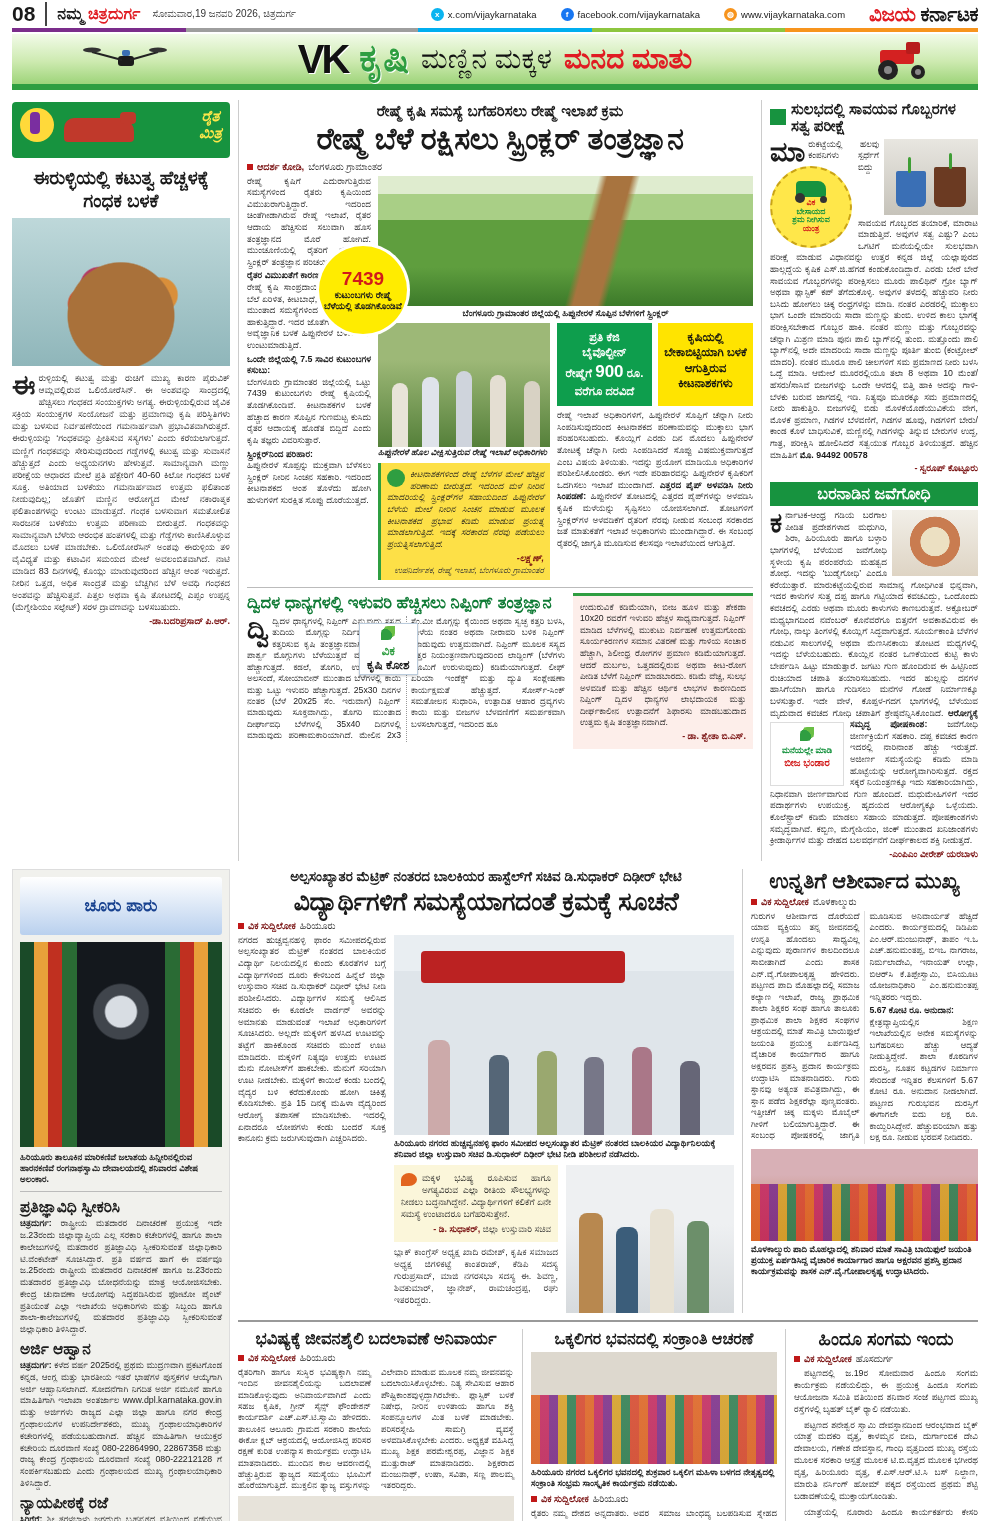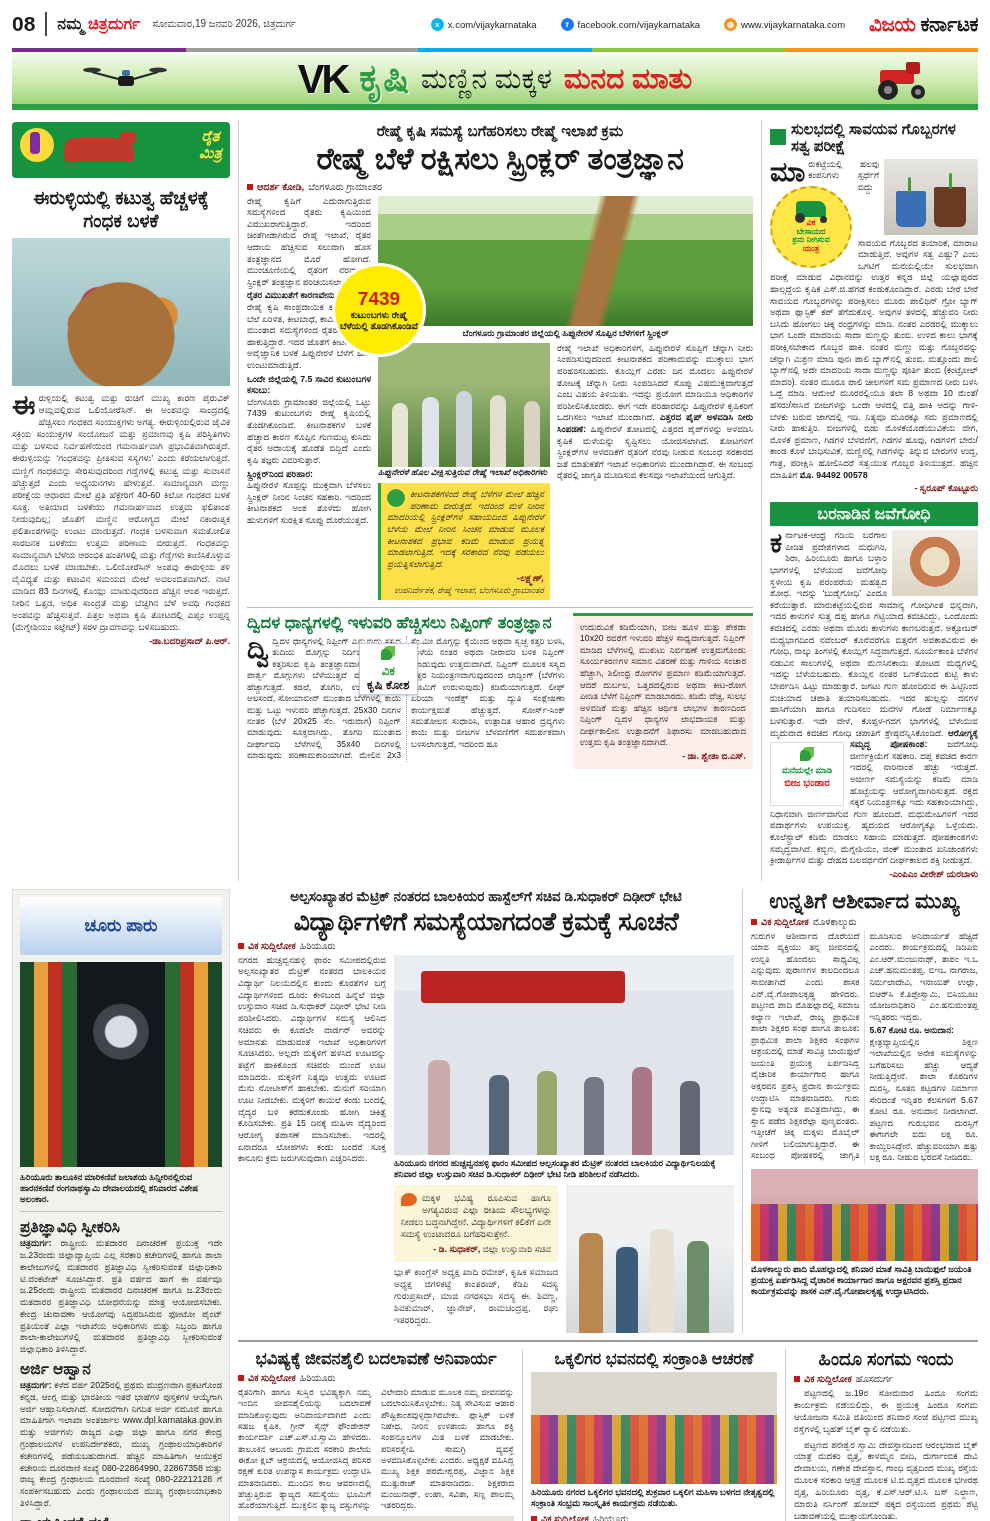--- a/index.html
+++ b/index.html
@@ -1,19 +1,19 @@
 <!DOCTYPE html>
 <html><head>
 <meta charset="utf-8">
 <style>
   html,body{margin:0;padding:0;background:#fff;}
   .page{width:990px;height:1521px;background:#fff;color:#1a1a1a;
         font-family:"Liberation Sans",sans-serif;position:relative;overflow:hidden;}
   
-  .topbar{height:48px;display:flex;align-items:center;padding:0 12px;gap:10px;}
+  .topbar{height:28px;display:flex;align-items:center;padding:0 12px;gap:10px;}
   .pageno{font-size:21px;font-weight:900;padding-right:10px;border-right:2px solid #444;}
   .edition{font-size:16px;font-weight:900;}
   .edition .red{color:#e01b22;}
   .dateline{font-size:10px;color:#333;margin-left:2px;}
   .topspace{flex:1;}
   .social{display:flex;align-items:center;gap:4px;font-size:9.5px;color:#222;margin-right:14px;}
   .cir{width:13px;height:13px;border-radius:50%;display:inline-flex;align-items:center;justify-content:center;
        color:#fff;font-size:8px;font-weight:900;}
   .cir.x{background:#0ab4f0;}
   .cir.fb{background:#1877f2;}
@@ -63,21 +63,21 @@
   
   .kicker{font-size:15px;font-weight:900;text-align:center;margin-top:2px;}
   .mainhl{font-size:30px;font-weight:900;text-align:center;letter-spacing:-.5px;line-height:1.15;margin:2px 0 4px;}
   .silk-wrap{position:relative;display:flex;gap:7px;}
   .silk-col1{width:124px;font-size:8.8px;line-height:1.32;text-align:justify;}
   .silk-col1 b{display:block;margin-top:2px;}
   .silk-main{flex:1;}
   .ph-field{height:130px;background:
      linear-gradient(105deg,rgba(0,0,0,0) 54%,#a8743f 56% 62%,rgba(0,0,0,0) 64%),
      linear-gradient(180deg,#dfeccf 0 14%,#a9cf86 14% 34%,#5f9e3e 34% 70%,#3c7a2a 100%);}
-  .badge{position:absolute;left:88px;top:70px;width:88px;height:88px;border-radius:50%;background:#ffec00;
+  .badge{position:absolute;left:72px;top:70px;width:88px;height:88px;border-radius:50%;background:#ffec00;
          display:flex;flex-direction:column;align-items:center;justify-content:center;text-align:center;
          box-shadow:0 0 0 3px #fff;z-index:3;padding:4px;box-sizing:border-box;}
   .badge .num{color:#d21a1a;font-weight:900;font-size:19px;}
   .badge .bt{font-size:9px;font-weight:800;line-height:1.15;}
   .silk-mid{display:flex;gap:7px;margin-top:4px;}
   .silk-midL{width:172px;font-style:italic;}
   .ph-off{height:124px;background:linear-gradient(180deg,#9db877 0 30%,#55803a 100%);}
   .silk-midR{flex:1;font-size:8.8px;line-height:1.32;text-align:justify;}
   .boxes{display:flex;gap:6px;margin-bottom:4px;}
   .greenbox{flex:1;background:#0e9e4d;color:#fff;text-align:center;font-weight:900;font-size:11.5px;
@@ -275,20 +275,29 @@
               </div>
               <div class="cap">ಹಿಪ್ಪುನೇರಳೆ ಹೊಲ ವೀಕ್ಷಿಸುತ್ತಿರುವ ರೇಷ್ಮೆ ಇಲಾಖೆ ಅಧಿಕಾರಿಗಳು</div>
               <div class="qbox-silk">
                 <span class="gdot"></span>
                 <span>ಕೀಟನಾಶಕಗಳಿಂದ ರೇಷ್ಮೆ ಬೆಳೆಗಳ ಮೇಲೆ ಹೆಚ್ಚಿನ ಪರಿಣಾಮ ಬೀರುತ್ತದೆ. ಇದರಿಂದ ಮಳೆ ನೀರಿನ ಮಾದರಿಯಲ್ಲಿ ಸ್ಪ್ರಿಂಕ್ಲರ್‌ಗಳ ಸಹಾಯದಿಂದ ಹಿಪ್ಪುನೇರಳೆ ಬೆಳೆಯ ಮೇಲೆ ನೀರಿನ ಸಿಂಚನ ಮಾಡುವ ಮೂಲಕ ಕೀಟನಾಶಕದ ಪ್ರಭಾವ ಕಡಿಮೆ ಮಾಡುವ ಪ್ರಯತ್ನ ಮಾಡಲಾಗುತ್ತಿದೆ. ಇದಕ್ಕೆ ಸರಕಾರದ ನೆರವು ಪಡೆಯಲು ಪ್ರಯತ್ನಿಸಲಾಗುತ್ತಿದೆ.</span>
                 <span class="sign">-ಲಕ್ಷ್ಮಣ್,</span>
                 <span class="qrole">ಉಪನಿರ್ದೇಶಕ, ರೇಷ್ಮೆ ಇಲಾಖೆ, ಬೆಂಗಳೂರು ಗ್ರಾಮಾಂತರ</span>
               </div>
             </div>
             <div class="silk-midR">
+              <div class="boxes">
+                <div class="greenbox">
+                  <span>ಪ್ರತಿ ಕೆಜಿ</span><br>
+                  <span>ಬೈವೊಲ್ಟೀನ್</span><br>
+                  <span>ರೇಷ್ಮೆಗೆ </span><span class="big">900</span><span> ರೂ.</span><br>
+                  <span>ವರೆಗೂ ದರವಿದೆ</span>
+                </div>
+                <div class="yellowbox">ಕೃಷಿಯಲ್ಲಿ ಬೇಕಾಬಿಟ್ಟಿಯಾಗಿ ಬಳಕೆ ಆಗುತ್ತಿರುವ ಕೀಟನಾಶಕಗಳು</div>
+              </div>
               <span>ರೇಷ್ಮೆ ಇಲಾಖೆ ಅಧಿಕಾರಿಗಳಿಗೆ, ಹಿಪ್ಪುನೇರಳೆ ಸೊಪ್ಪಿಗೆ ಚೆನ್ನಾಗಿ ನೀರು ಸಿಂಪಡಿಸುವುದರಿಂದ ಕೀಟನಾಶಕದ ಪರಿಣಾಮವನ್ನು ಮುಕ್ಕಾಲು ಭಾಗ ಪರಿಹರಿಸಬಹುದು. ಕೊಯ್ಲಿಗೆ ಎರಡು ದಿನ ಮೊದಲು ಹಿಪ್ಪುನೇರಳೆ ತೋಟಕ್ಕೆ ಚೆನ್ನಾಗಿ ನೀರು ಸಿಂಪಡಿಸಿದರೆ ಸೊಪ್ಪು ವಿಷಮುಕ್ತವಾಗುತ್ತದೆ ಎಂಬ ವಿಷಯ ತಿಳಿಯಿತು. ಇದನ್ನು ಪ್ರಯೋಗ ಮಾಡಿಯೂ ಅಧಿಕಾರಿಗಳ ಪರಿಶೀಲಿಸಿಕೊಂಡರು. ಈಗ ಇದೇ ಪರಿಹಾರವನ್ನು ಹಿಪ್ಪುನೇರಳೆ ಕೃಷಿಕರಿಗೆ ಒದಗಿಸಲು ಇಲಾಖೆ ಮುಂದಾಗಿದೆ.</span>
               <b>ಎತ್ತರದ ಪೈಪ್ ಅಳವಡಿಸಿ ನೀರು ಸಿಂಪಡಣೆ:</b>
               <span>ಹಿಪ್ಪುನೇರಳೆ ತೋಟದಲ್ಲಿ ಎತ್ತರದ ಪೈಪ್‌ಗಳನ್ನು ಅಳವಡಿಸಿ ಕೃಷಿಕ ಮಳೆಯನ್ನು ಸೃಷ್ಟಿಸಲು ಯೋಜಿಸಲಾಗಿದೆ. ತೋಟಗಳಿಗೆ ಸ್ಪ್ರಿಂಕ್ಲರ್‌ಗಳ ಅಳವಡಿಕೆಗೆ ರೈತರಿಗೆ ನೆರವು ನೀಡುವ ಸಂಬಂಧ ಸರಕಾರದ ಜತೆ ಮಾತುಕತೆಗೆ ಇಲಾಖೆ ಅಧಿಕಾರಿಗಳು ಮುಂದಾಗಿದ್ದಾರೆ. ಈ ಸಂಬಂಧ ರೈತರಲ್ಲಿ ಜಾಗೃತಿ ಮೂಡಿಸುವ ಕೆಲಸವೂ ಇಲಾಖೆಯಿಂದ ಆಗುತ್ತಿದೆ.</span>
             </div>
           </div>
         </div>
       </div>
 
       <div class="nip">
         <div class="nipL">

